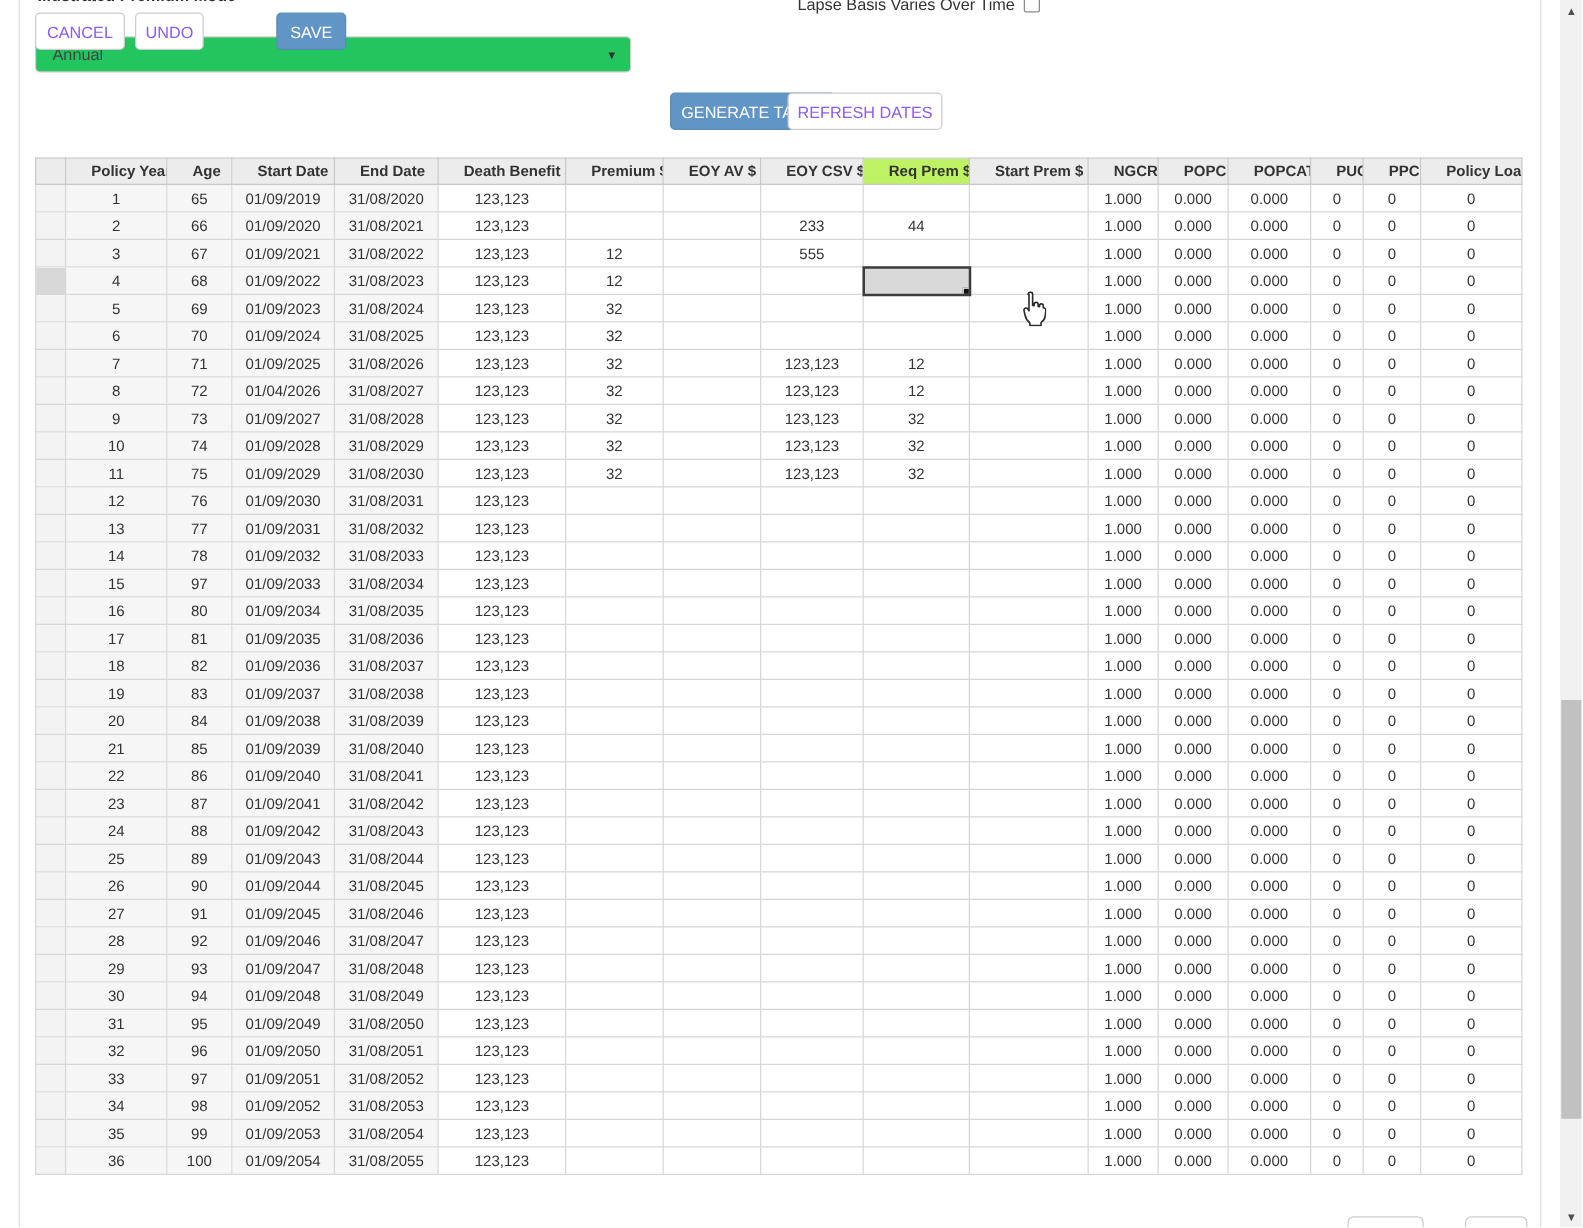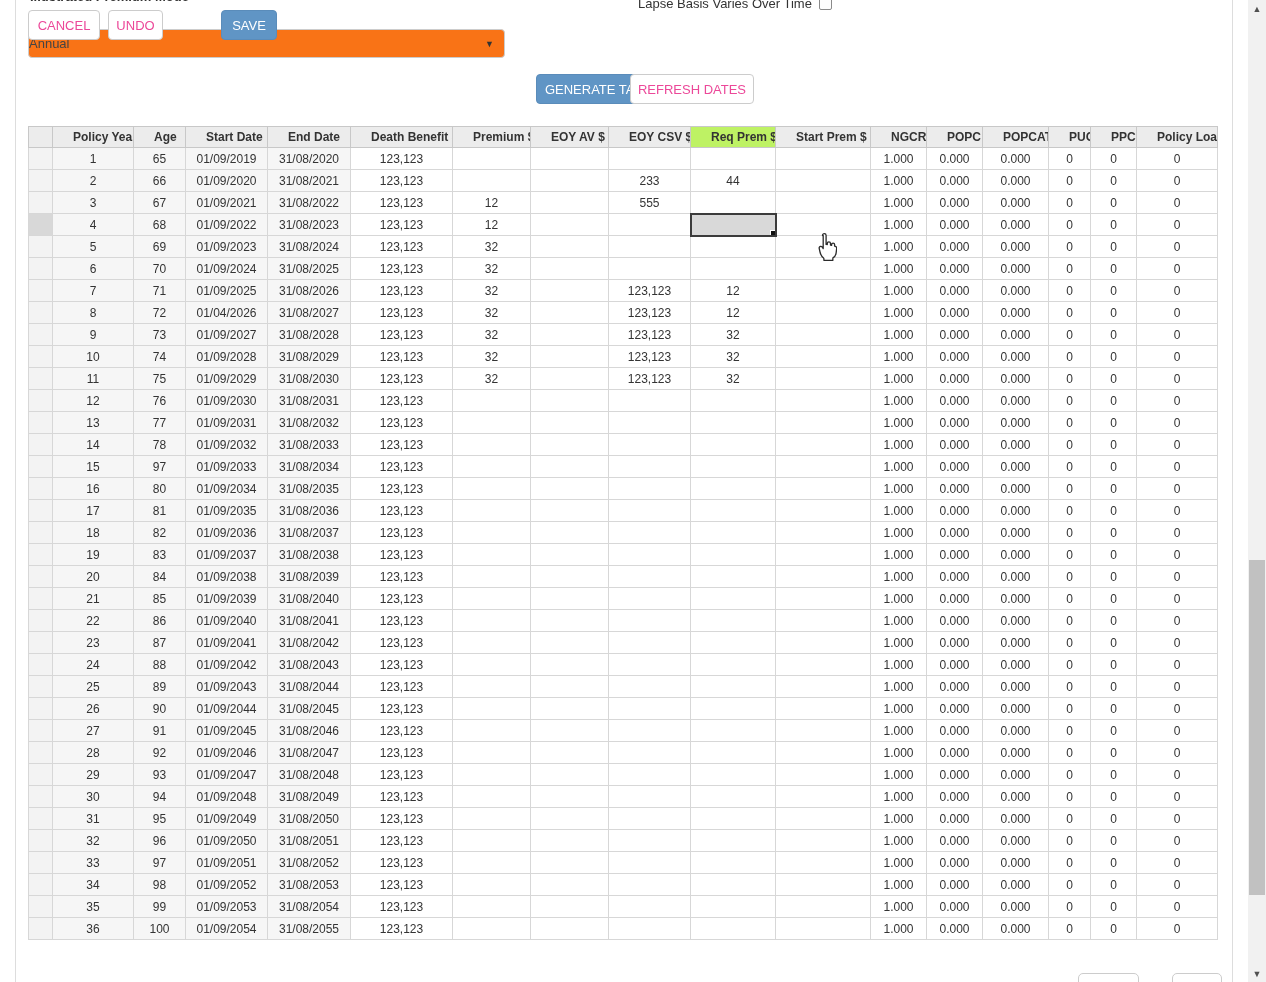--- a/index.html
+++ b/index.html
@@ -2,27 +2,27 @@
 <html><head>
 <meta charset="utf-8">
 <style>
   html,body{margin:0;padding:0;background:#fff;font-family:"Liberation Sans",sans-serif;}
   .stage{position:relative;width:1266px;height:982px;overflow:hidden;background:#fff;}
   .panel-border{position:absolute;top:0;bottom:0;width:1px;background:#ddd;}
   
   .clipped-title{position:absolute;left:30px;top:-11px;font-size:13px;font-weight:bold;color:#333;white-space:nowrap;}
   
   .btn{position:absolute;box-sizing:border-box;height:30px;border:1px solid #ccc;border-radius:4px;
-       background:#fff;color:#ec4899;font-size:13px;font-family:"Liberation Sans",sans-serif;
+       background:#fff;color:#8b5cf6;font-size:13px;font-family:"Liberation Sans",sans-serif;
        display:flex;align-items:center;justify-content:center;z-index:5;cursor:pointer;}
   .btn.primary{background:#6095c5;border-color:#5a8cba;color:#fff;margin-left:42px;}
   
   .select-box{position:absolute;left:28px;top:29px;width:477px;height:29px;box-sizing:border-box;
-       border:1px solid #ccc;border-radius:4px;background:#f97316;z-index:1;
-       display:flex;align-items:center;color:#444;font-size:13px;padding-left:0;}
+       border:1px solid #ccc;border-radius:4px;background:#22c55e;z-index:1;
+       display:flex;align-items:center;color:#444;font-size:13px;padding-left:13px;}
   .select-caret{position:absolute;right:10px;top:9px;font-size:9px;color:#333;}
   
   .lapse{position:absolute;left:638px;top:-4px;display:flex;align-items:center;gap:7px;
        font-size:13px;color:#333;white-space:nowrap;z-index:2;}
   .checkbox{width:13px;height:13px;box-sizing:border-box;border:1px solid #8a8a8a;border-radius:2px;background:#fdfdfd;}
   
   .grid-wrap{position:absolute;left:28px;top:126px;}
   table.grid{border-collapse:collapse;table-layout:fixed;width:1189px;font-size:12px;}
   table.grid th{background:#ececec;border:1px solid #c8c8c8;font-weight:bold;color:#333;
        height:20px;padding:0 20px;text-align:center;overflow:hidden;white-space:nowrap;}

